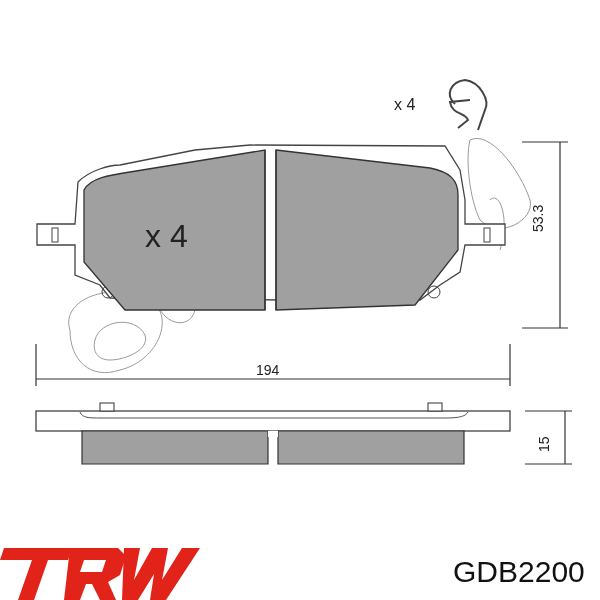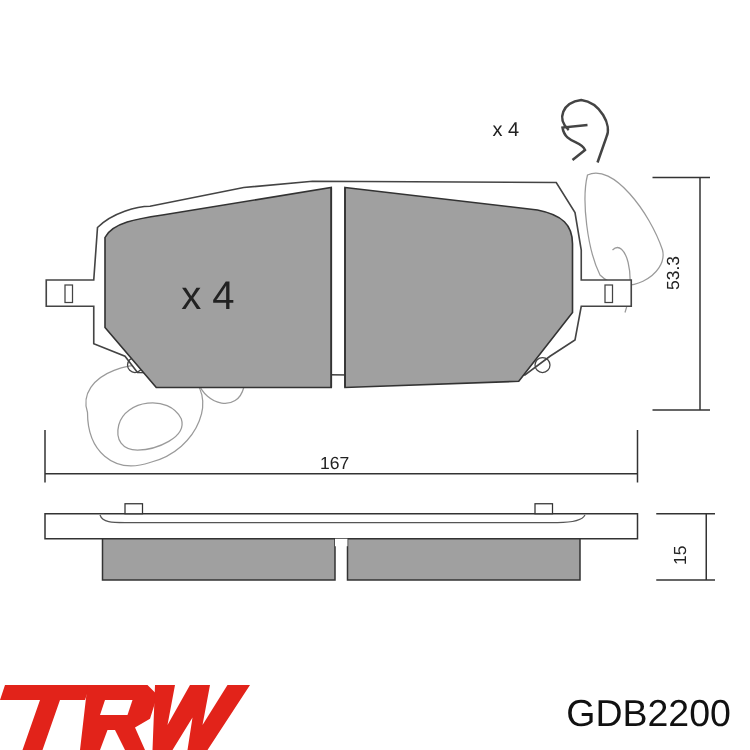--- a/index.html
+++ b/index.html
@@ -71,16 +71,16 @@
   <g fill="#e2231a">
     <polygon points="4,548 72,548 68,560 48,560 34,600 18,600 32,560 0,560"></polygon>
     <polygon points="70,548 118,548 126,556 120,575 108,582 116,600 100,600 92,584 86,584 80,600 64,600"></polygon>
     <polygon points="84,560 106,560 102,572 80,572" fill="#ffffff"></polygon>
     <polygon points="124,548 140,548 134,580 152,548 168,548 162,580 182,548 200,548 166,600 150,600 154,574 138,600 122,600"></polygon>
   </g>
 </svg>
 
 <div class="txt" id="qty-main">x 4</div>
 <div class="txt" id="qty-clip">x 4</div>
-<div class="txt" id="dim-width">167</div>
+<div class="txt" id="dim-width">194</div>
 <div class="txt" id="dim-height">53.3</div>
 <div class="txt" id="dim-thick">15</div>
 <div class="txt" id="part-number">GDB2200</div>
 
 </body></html>

